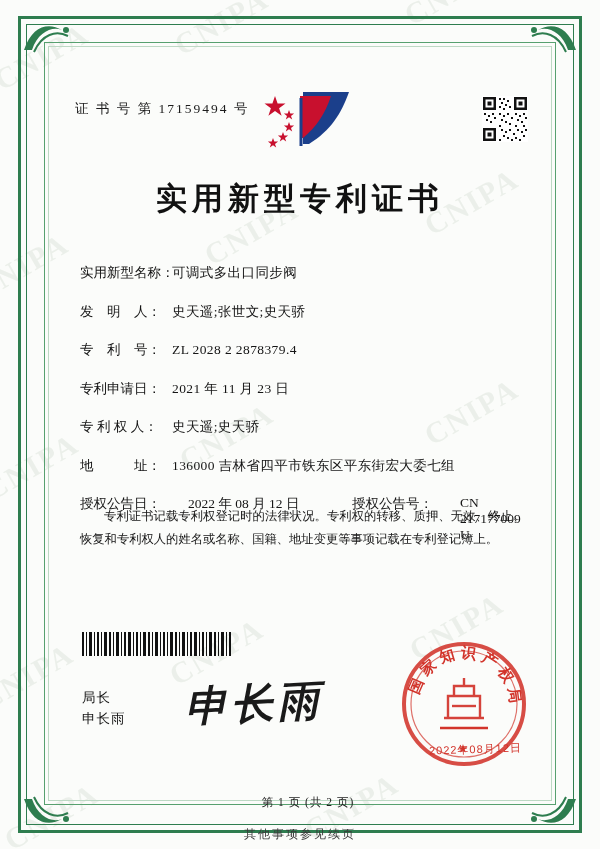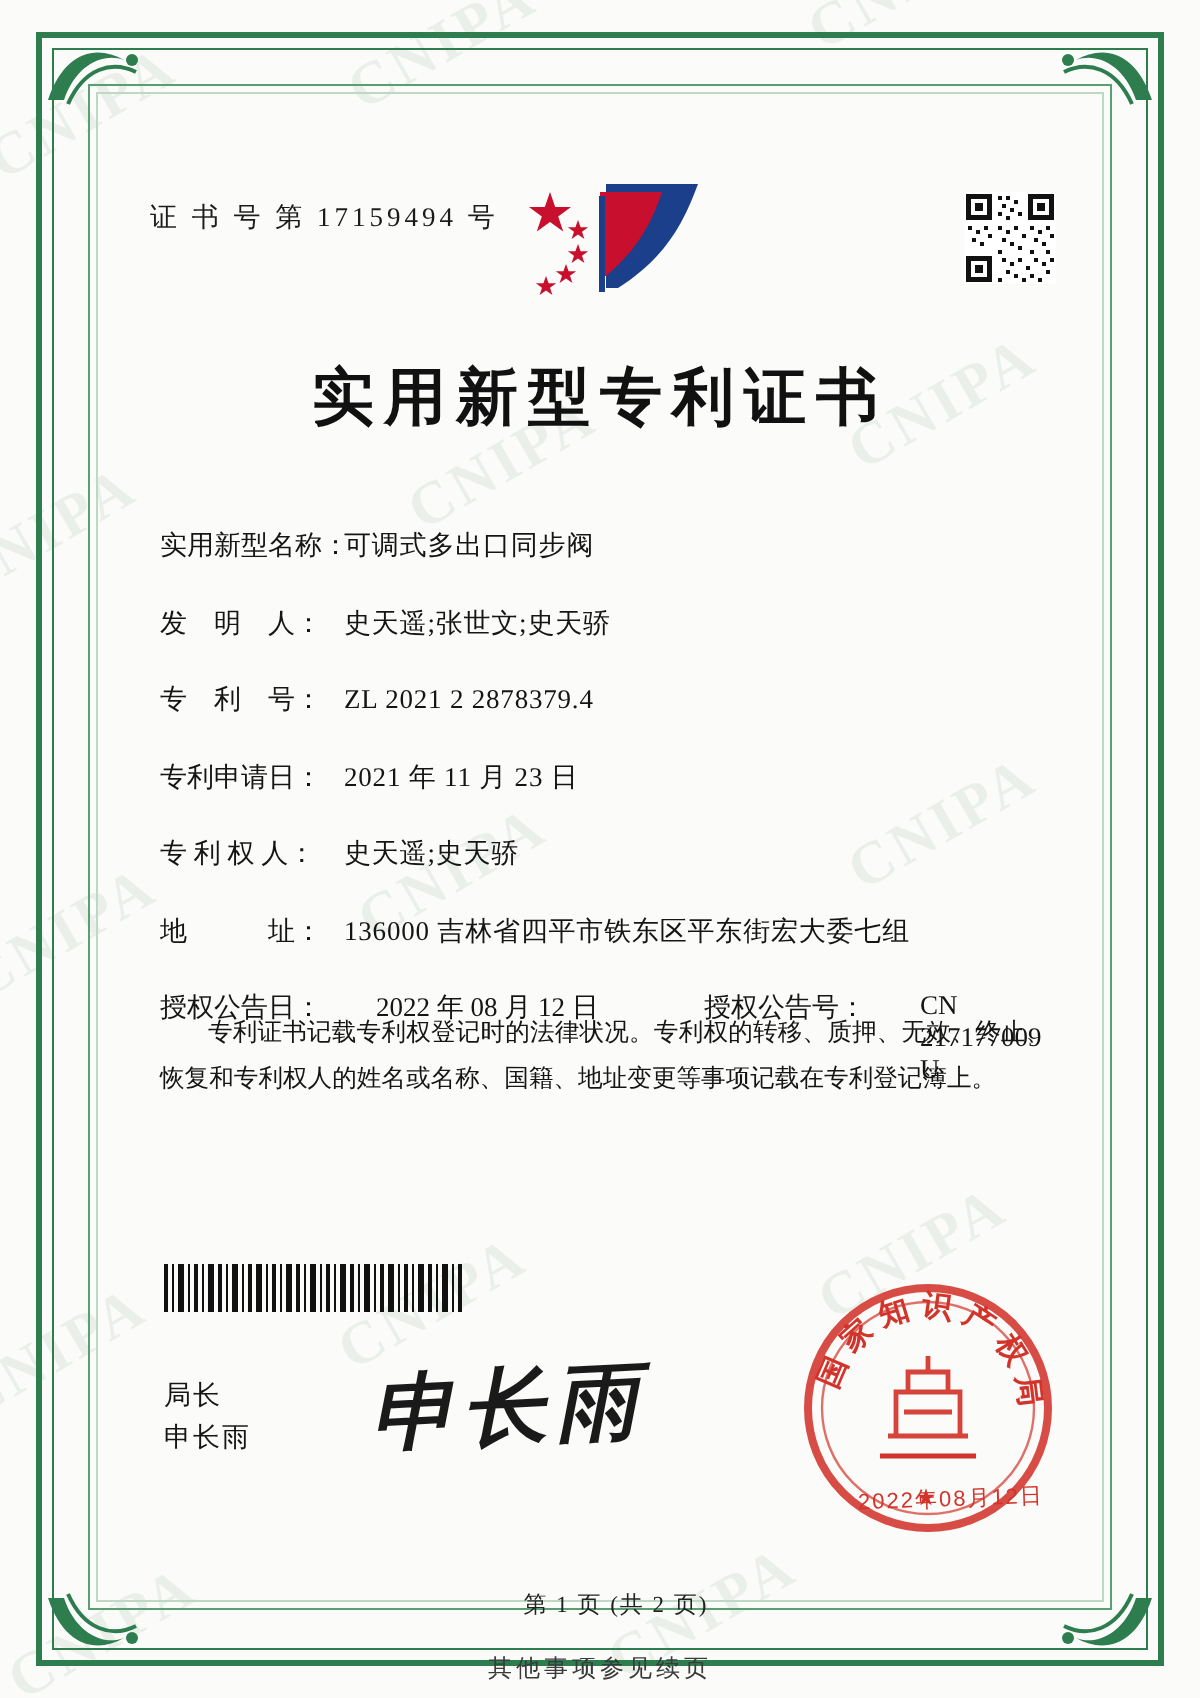--- a/index.html
+++ b/index.html
@@ -406,21 +406,21 @@
       <div class="row">
         <div class="label">实用新型名称：</div>
         <div class="value">可调式多出口同步阀</div>
       </div>
       <div class="row">
         <div class="label">发　明　人：</div>
         <div class="value">史天遥;张世文;史天骄</div>
       </div>
       <div class="row">
         <div class="label">专　利　号：</div>
-        <div class="value">ZL 2021 2 2878379.4</div>
+        <div class="value">ZL 2028 2 2878379.4</div>
       </div>
       <div class="row">
         <div class="label">专利申请日：</div>
         <div class="value">2021 年 11 月 23 日</div>
       </div>
       <div class="row">
         <div class="label">专 利 权 人：</div>
         <div class="value">史天遥;史天骄</div>
       </div>
       <div class="row">

